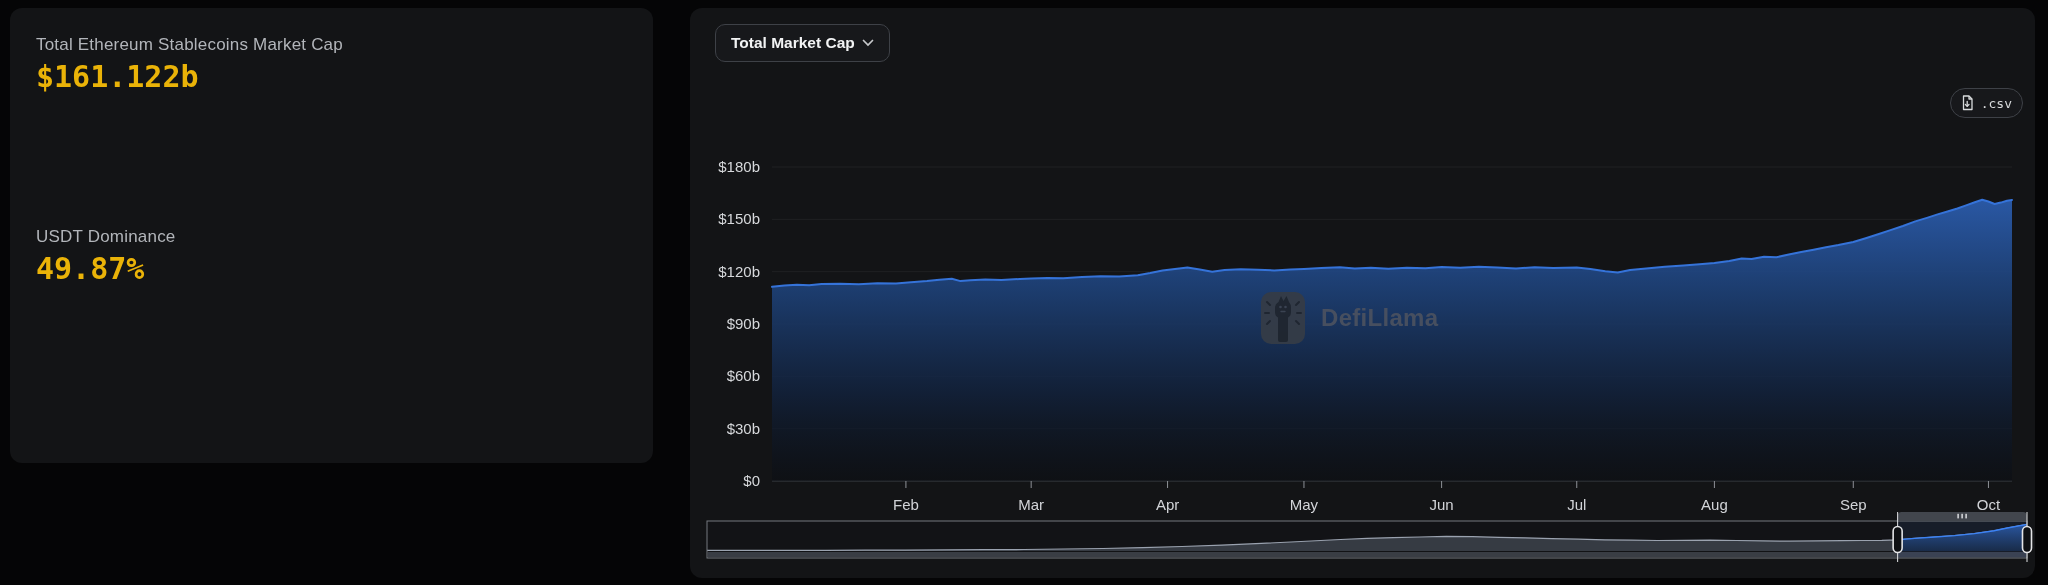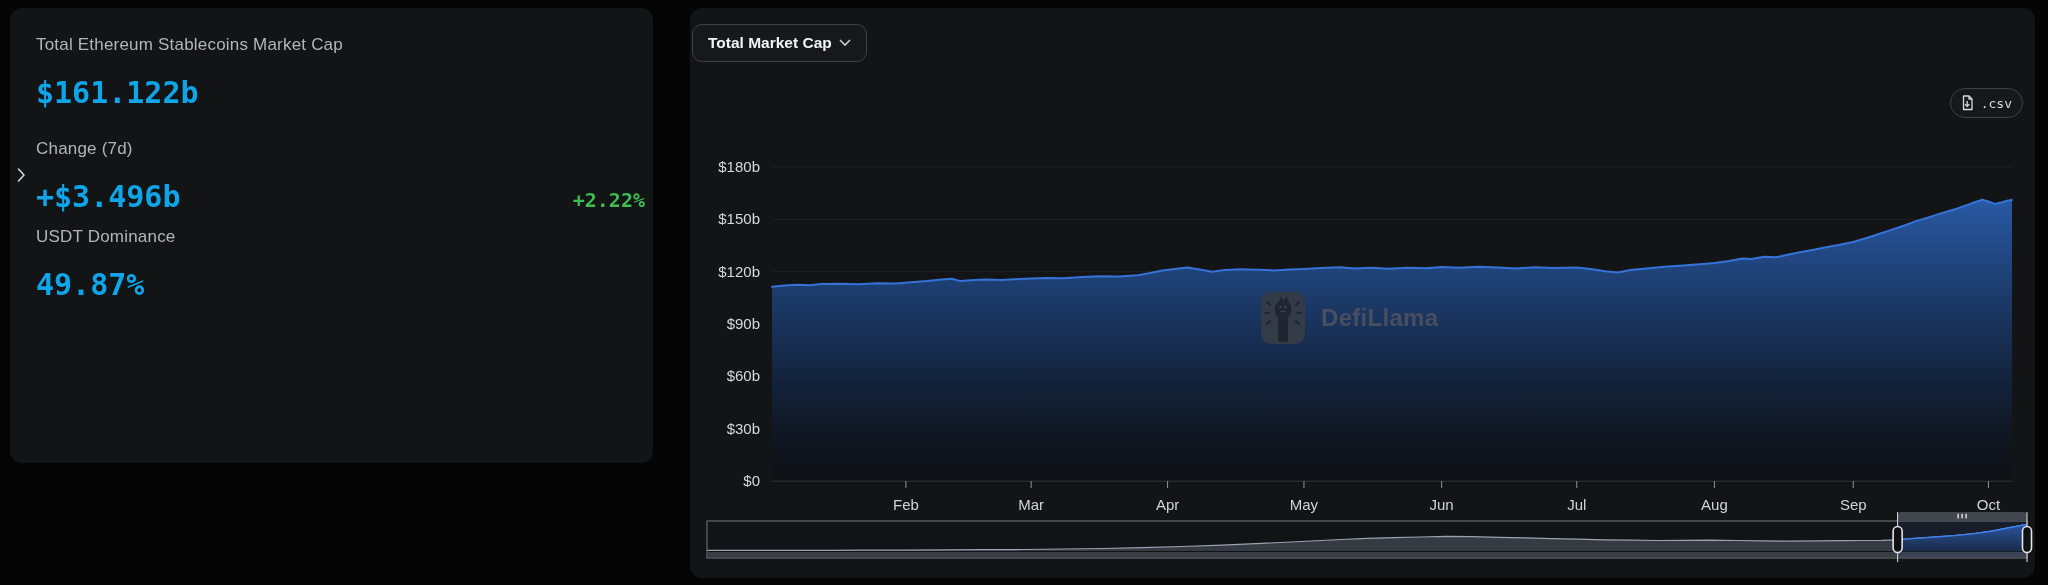--- a/index.html
+++ b/index.html
@@ -5,60 +5,48 @@
   html,body{margin:0;padding:0;background:#050506;}
   #app{position:relative;width:2048px;height:585px;overflow:hidden;background:#050506;
        font-family:"Liberation Sans",sans-serif;-webkit-font-smoothing:antialiased;}
   .card{position:absolute;background:#131416;border-radius:12px;}
   #stats-card{left:10px;top:8px;width:643px;height:455px;}
   #chart-card{left:690px;top:8px;width:1345px;height:570px;}
 
   .metric{position:absolute;left:26px;right:6px;}
   #m1{top:27px}#m2{top:131px}#m3{top:219px}
   .mlabel{font-size:17px;color:#b2b5ba;letter-spacing:.2px;}
-  .mvalue{font-family:"DejaVu Sans Mono",monospace;font-weight:bold;color:#0ea5e9;
-          font-size:30px;line-height:1.15;margin-top:21px;}
+  .mvalue{font-family:"DejaVu Sans Mono",monospace;font-weight:bold;color:#eab308;
+          font-size:30px;line-height:1.15;margin-top:5px;}
   .vrow{display:flex;align-items:flex-end;position:relative;}
   .pct{font-family:"DejaVu Sans Mono",monospace;font-weight:bold;font-size:20px;
        color:#3dbd54;margin-left:auto;margin-bottom:3px;padding-right:2px;}
   .exp{position:absolute;left:-19px;top:28px;width:9px;height:16px;cursor:pointer;}
 
-  #metric-btn{position:absolute;left:2px;top:16px;height:38px;padding:0 15px;
+  #metric-btn{position:absolute;left:25px;top:16px;height:38px;padding:0 15px;
       display:flex;align-items:center;gap:7px;background:#17181b;border:1px solid #3e4147;
       border-radius:10px;color:#f2f3f4;font-size:15.5px;font-weight:bold;cursor:pointer;}
   #csv-btn{position:absolute;right:12px;top:80px;height:30px;padding:0 10px;
       display:flex;align-items:center;gap:7px;background:#17181b;border:1px solid #3e4147;
       border-radius:15px;color:#d8dadc;font-family:"DejaVu Sans Mono",monospace;font-size:13px;cursor:pointer;}
 
   #chart-svg{position:absolute;left:0;top:0;}
   #watermark{position:absolute;left:571px;top:284px;display:flex;align-items:center;
       gap:16px;opacity:.95;pointer-events:none;}
   .wm-text{font-size:24px;font-weight:bold;color:#4a5160;letter-spacing:.3px;}
 </style>
 </head>
 <body>
 
 <div id="app">
 
   <div class="card" id="stats-card">
     <div class="metric" id="m1">
       <div class="mlabel">Total Ethereum Stablecoins Market Cap</div>
       <div class="mvalue">$161.122b</div>
-    </div>
-    <div class="metric" id="m2">
-      <span class="exp">
-        <svg width="9" height="16" viewBox="0 0 9 16" fill="none" stroke="#d2d4d7" stroke-width="1.6" stroke-linecap="round" stroke-linejoin="round">
-          <path d="M1.5,2 L7,8 L1.5,14"></path>
-        </svg>
-      </span>
-      <div class="mlabel">Change (7d)</div>
-      <div class="vrow">
-        <div class="mvalue">+$3.496b</div>
-        <div class="pct">+2.22%</div>
-      </div>
     </div>
     <div class="metric" id="m3">
       <div class="mlabel">USDT Dominance</div>
       <div class="mvalue">49.87%</div>
     </div>
   </div>
 
   <div class="card" id="chart-card">
     <svg id="chart-svg" width="1345" height="570" viewBox="0 0 1345 570">
         <defs>

